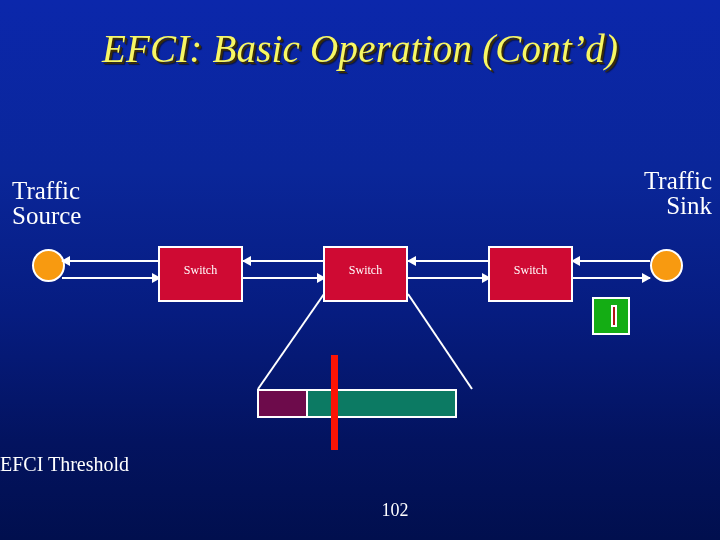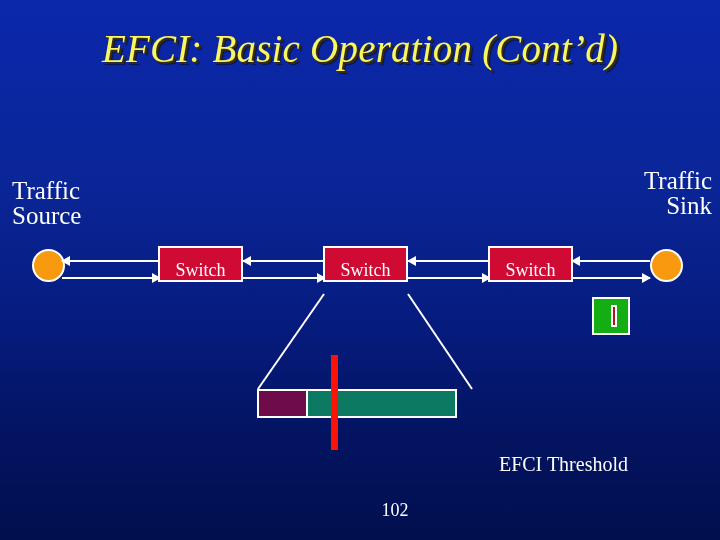--- a/index.html
+++ b/index.html
@@ -43,21 +43,21 @@
     position: absolute;
     color: #ffffff;
     font-size: 25px;
     line-height: 25px;
     white-space: pre-line;
   }
   #traffic-source-label { left: 12px;  top: 178px; text-align: left; }
   #traffic-sink-label   { right: 8px;  top: 168px; text-align: right; }
   #efci-threshold-label {
     left: 0; top: 452px; width: 628px;
-    text-align: right; font-size: 20px;
+    text-align: left; font-size: 20px;
   }
   #page-number {
     position: absolute;
     left: 0; top: 500px; width: 716px;
     text-align: center;
     color: #ffffff;
     font-size: 18px;
     margin-left: 37px;
   }
 
@@ -70,26 +70,26 @@
     background: #f89a10;
     border: 2px solid #ffffff;
     box-sizing: border-box;
   }
   #source-node { left: 32px;  top: 249px; }
   #sink-node   { left: 650px; top: 249px; }
 
   
   .switch-box {
     position: absolute;
-    height: 36px;
+    height: 56px;
     background: #cf0a33;
     border: 2px solid #ffffff;
     box-sizing: border-box;
     color: #ffffff;
-    font-size: 18px;
+    font-size: 12px;
     line-height: 44px;
     text-align: center;
     white-space: nowrap;
   }
   #switch-1 { left: 158px; top: 246px; width: 85px; }
   #switch-2 { left: 323px; top: 246px; width: 85px; }
   #switch-3 { left: 488px; top: 246px; width: 85px; }
 
   
   .link-arrow { position: absolute; height: 9px; }

